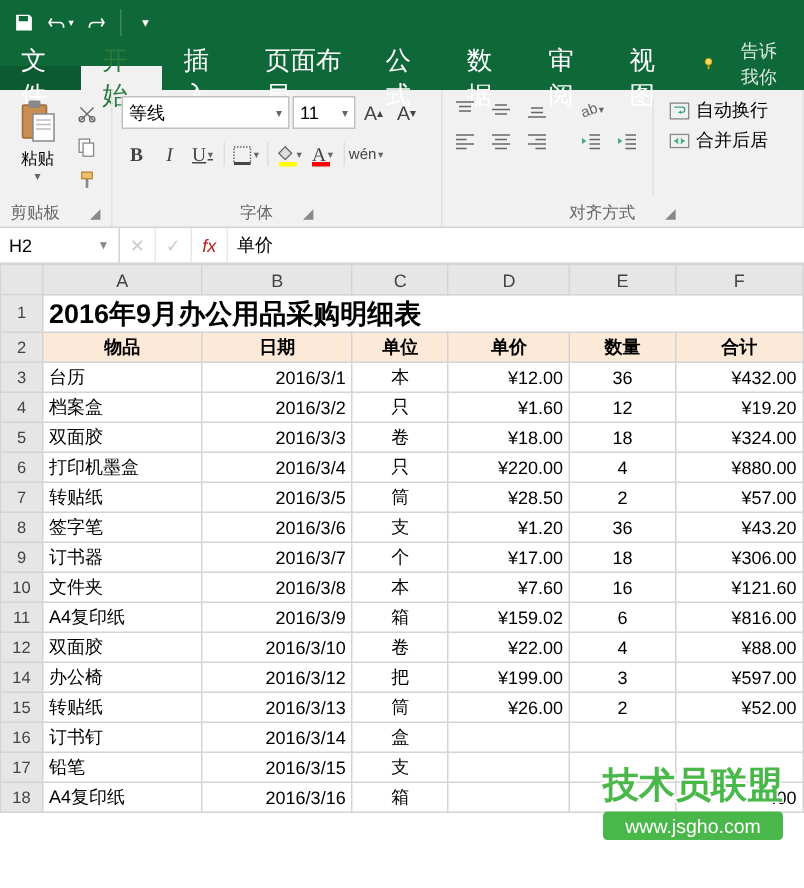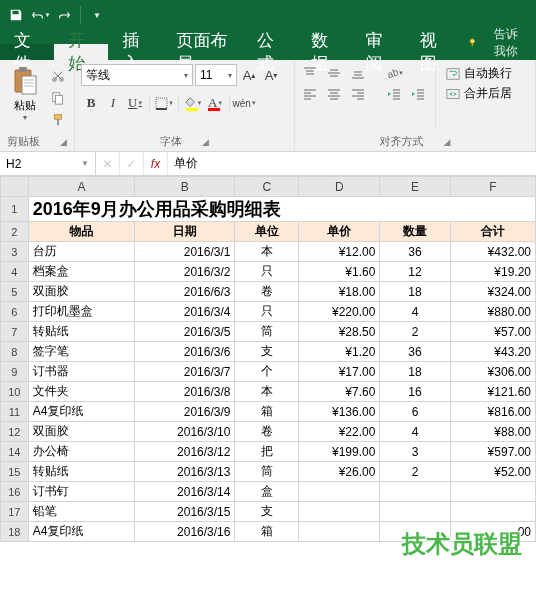--- a/index.html
+++ b/index.html
@@ -43,21 +43,21 @@
 .color-bar { position:absolute; bottom:2px; left:3px; right:5px; height:3px; }
 
 .align-group .row { display: flex; gap: 6px; align-items: center; margin-bottom: 2px; }
 .align-rows { display: flex; flex-direction: column; gap: 1px; }
 .align-btn { width: 18px; height: 18px; display: flex; align-items: center; justify-content: center; cursor: pointer; }
 .align-text-btn { display: flex; align-items: center; font-size: 12px; gap: 4px; cursor: pointer; padding: 1px 2px; }
 .align-text-btn svg { width: 14px; height: 14px; }
 
 
 .formula-row { display: flex; align-items: center; border-bottom: 1px solid #d4d4d4; height: 24px; background: #fff; }
-.name-box { width: 96px; border-right: 1px solid #d4d4d4; font-size: 12px; padding: 0 6px; height: 100%; display: flex; align-items: center; justify-content: space-between; }
+.name-box { width: 80px; border-right: 1px solid #d4d4d4; font-size: 12px; padding: 0 6px; height: 100%; display: flex; align-items: center; justify-content: space-between; }
 .name-box .nb-arrow { font-size: 8px; color: #888; }
 .fx-box { display: flex; align-items: center; height: 100%; }
 .fx-btn { width: 24px; display: flex; align-items:center; justify-content:center; color:#888; font-size:12px; border-right: 1px solid #e8e8e8; height: 100%; cursor:pointer; }
 .fx-btn.fx { font-style: italic; color: #b91c1c; }
 .formula-input { font-size: 12px; padding: 0 6px; flex: 1; }
 
 
 .grid-wrap { position: relative; overflow: hidden; }
 table.grid { border-collapse: collapse; table-layout: fixed; width: 100%; }
 table.grid th, table.grid td { border: 1px solid #d4d4d4; font-size: 12px; height: 20px; padding: 0; }
@@ -382,21 +382,21 @@
           <td class="left">档案盒</td>
           <td class="right">2016/3/2</td>
           <td>只</td>
           <td class="right">¥1.60</td>
           <td>12</td>
           <td class="right">¥19.20</td>
         </tr>
         <tr>
           <th class="rowhdr">5</th>
           <td class="left">双面胶</td>
-          <td class="right">2016/6/3</td>
+          <td class="right">2016/3/3</td>
           <td>卷</td>
           <td class="right">¥18.00</td>
           <td>18</td>
           <td class="right">¥324.00</td>
         </tr>
         <tr>
           <th class="rowhdr">6</th>
           <td class="left">打印机墨盒</td>
           <td class="right">2016/3/4</td>
           <td>只</td>
@@ -438,21 +438,21 @@
           <td>本</td>
           <td class="right">¥7.60</td>
           <td>16</td>
           <td class="right">¥121.60</td>
         </tr>
         <tr>
           <th class="rowhdr">11</th>
           <td class="left">A4复印纸</td>
           <td class="right">2016/3/9</td>
           <td>箱</td>
-          <td class="right">¥136.00</td>
+          <td class="right">¥159.02</td>
           <td>6</td>
           <td class="right">¥816.00</td>
         </tr>
         <tr>
           <th class="rowhdr">12</th>
           <td class="left">双面胶</td>
           <td class="right">2016/3/10</td>
           <td>卷</td>
           <td class="right">¥22.00</td>
           <td>4</td>
@@ -502,13 +502,14 @@
           <td class="right"></td>
           <td></td>
           <td class="right">.00</td>
         </tr>
       </tbody>
 </table>
 </div>
 
 <div class="watermark">
   <div class="wm-top">技术员联盟</div>
+  <div class="wm-bottom">www.jsgho.com</div>
 </div>
 
 </body></html>

